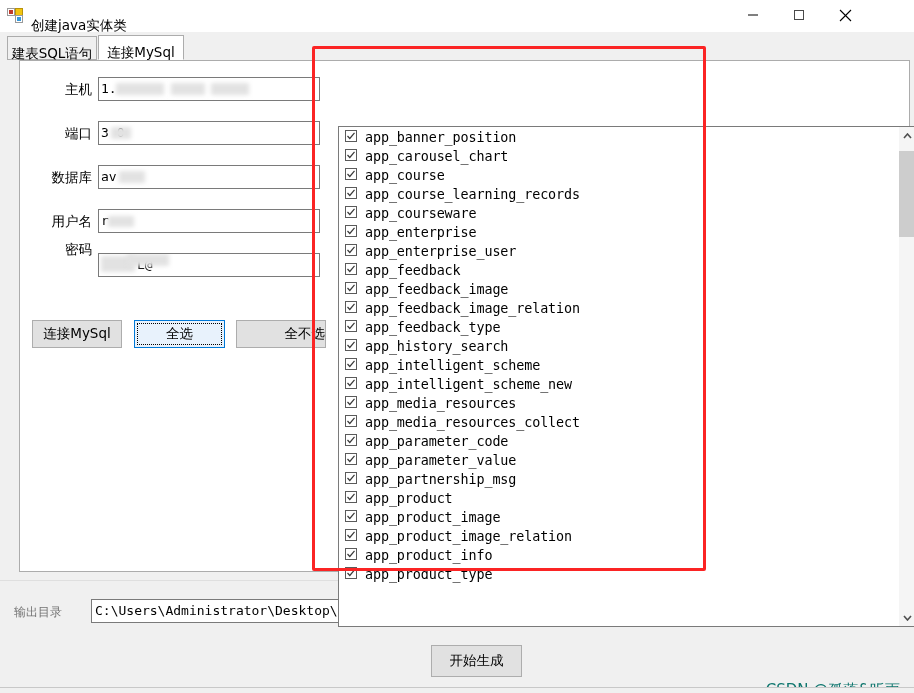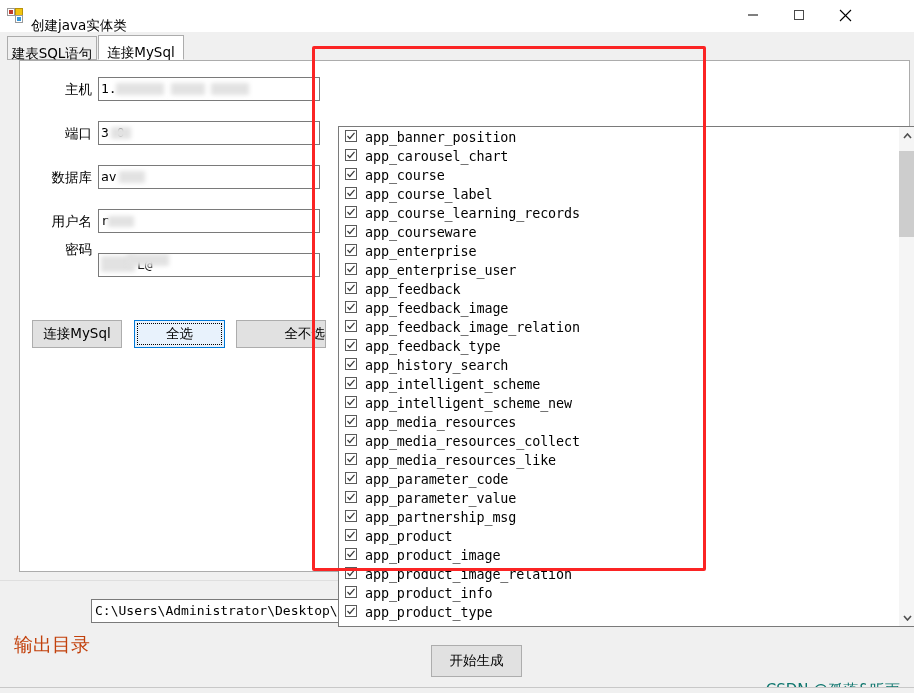--- a/index.html
+++ b/index.html
@@ -256,24 +256,24 @@
   
   .bottom-sep {
     position: absolute;
     left: 0; top: 580px;
     width: 914px;
     height: 1px;
     background: #dfdfdf;
   }
   .out-label {
     position: absolute;
-    left: 14px; top: 632px;
+    left: 14px; top: 604px;
     font-family: "DejaVu Sans", sans-serif;
-    font-size: 19px;
-    color: #c2410c;
+    font-size: 12px;
+    color: #737373;
     white-space: nowrap;
   }
   .out-input {
     position: absolute;
     left: 91px; top: 599px;
     width: 715px;
     height: 24px;
     box-sizing: border-box;
     border: 1px solid #7a7a7a;
     background: #ffffff;
@@ -417,28 +417,20 @@
               </svg>
             </span>
             <span class="list-label">app_course</span>
           </div>
           <div class="list-row">
             <span class="cb">
               <svg width="10" height="10" viewBox="0 0 10 10">
                 <path d="M1.5 5 L3.8 7.5 L8.5 1.8" fill="none" stroke="#3a3a3a" stroke-width="1.2"></path>
               </svg>
             </span>
-            <span class="list-label">app_course_label</span>
-          </div>
-          <div class="list-row">
-            <span class="cb">
-              <svg width="10" height="10" viewBox="0 0 10 10">
-                <path d="M1.5 5 L3.8 7.5 L8.5 1.8" fill="none" stroke="#3a3a3a" stroke-width="1.2"></path>
-              </svg>
-            </span>
             <span class="list-label">app_course_learning_records</span>
           </div>
           <div class="list-row">
             <span class="cb">
               <svg width="10" height="10" viewBox="0 0 10 10">
                 <path d="M1.5 5 L3.8 7.5 L8.5 1.8" fill="none" stroke="#3a3a3a" stroke-width="1.2"></path>
               </svg>
             </span>
             <span class="list-label">app_courseware</span>
           </div>
@@ -522,28 +514,20 @@
             </span>
             <span class="list-label">app_media_resources</span>
           </div>
           <div class="list-row">
             <span class="cb">
               <svg width="10" height="10" viewBox="0 0 10 10">
                 <path d="M1.5 5 L3.8 7.5 L8.5 1.8" fill="none" stroke="#3a3a3a" stroke-width="1.2"></path>
               </svg>
             </span>
             <span class="list-label">app_media_resources_collect</span>
-          </div>
-          <div class="list-row">
-            <span class="cb">
-              <svg width="10" height="10" viewBox="0 0 10 10">
-                <path d="M1.5 5 L3.8 7.5 L8.5 1.8" fill="none" stroke="#3a3a3a" stroke-width="1.2"></path>
-              </svg>
-            </span>
-            <span class="list-label">app_media_resources_like</span>
           </div>
           <div class="list-row">
             <span class="cb">
               <svg width="10" height="10" viewBox="0 0 10 10">
                 <path d="M1.5 5 L3.8 7.5 L8.5 1.8" fill="none" stroke="#3a3a3a" stroke-width="1.2"></path>
               </svg>
             </span>
             <span class="list-label">app_parameter_code</span>
           </div>
           <div class="list-row">

